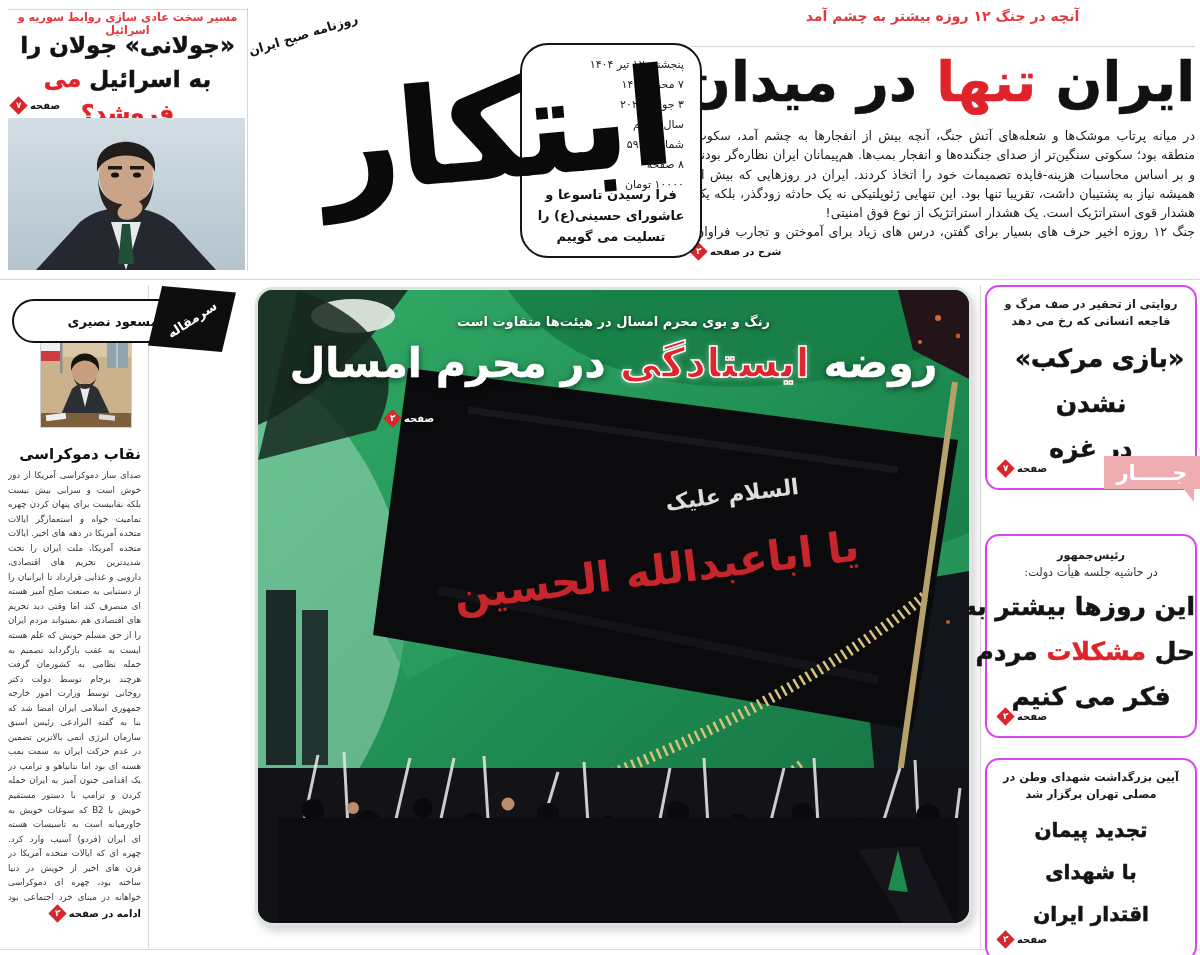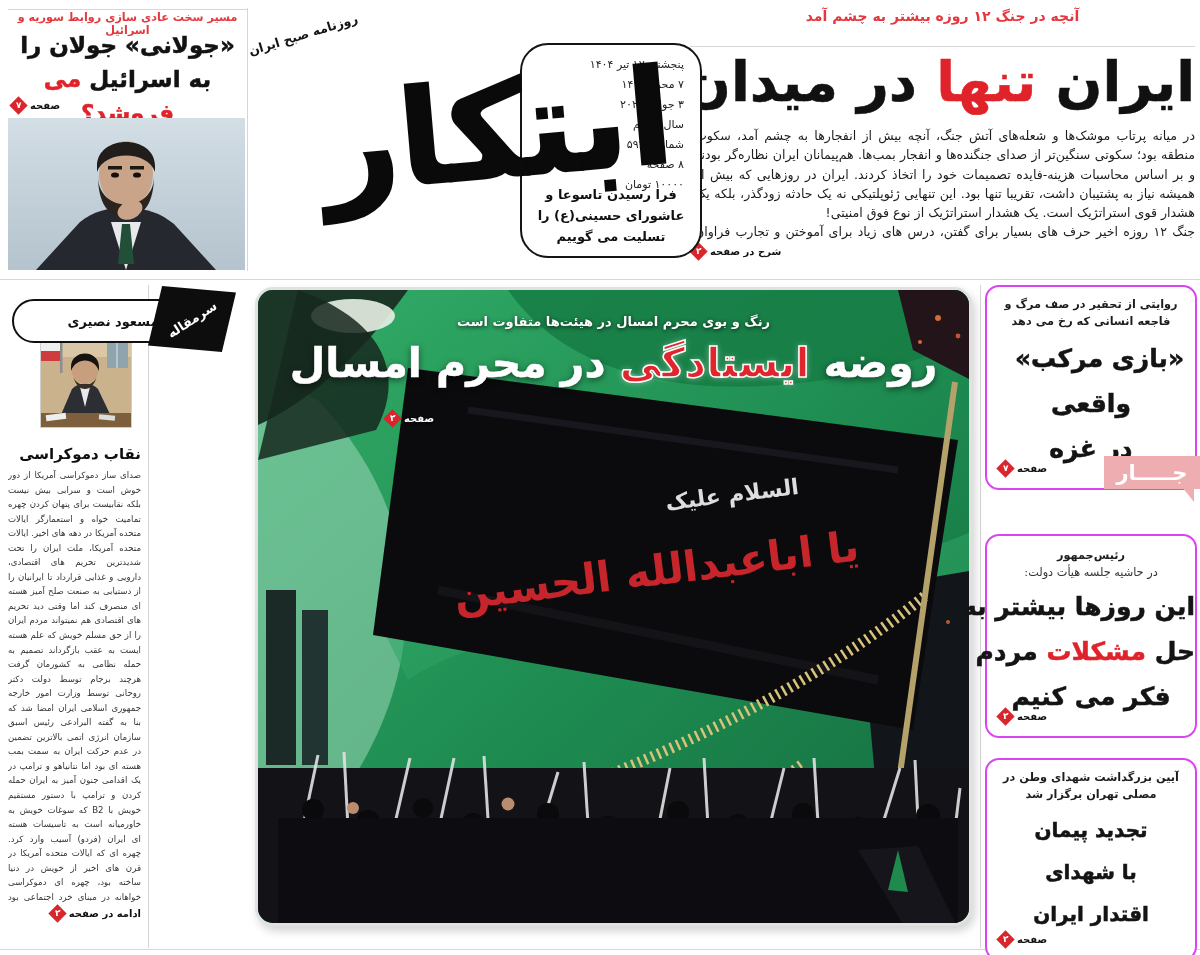--- a/index.html
+++ b/index.html
@@ -288,21 +288,21 @@
       <span class="lbl">صفحه</span>
       <span class="diamond">
           <i>۲</i>
         </span>
     </div>
   </div>
 
   <div class="abs railbox rb1">
     <div class="rb-kicker">روایتی از تحقیر در صف مرگ و فاجعه انسانی که رخ می دهد</div>
     <div class="rb-line heavy" style="margin-top:6px;padding-left:17px;">«بازی مرکب»</div>
-    <div class="rb-line heavy red">واقعی</div>
+    <div class="rb-line heavy red">نشدن</div>
     <div class="rb-line heavy">در غزه</div>
     <div class="rb-badge pgbadge">
       <span class="lbl">صفحه</span>
       <span class="diamond">
           <i>۷</i>
         </span>
     </div>
   </div>
 
   <div class="abs jar">

